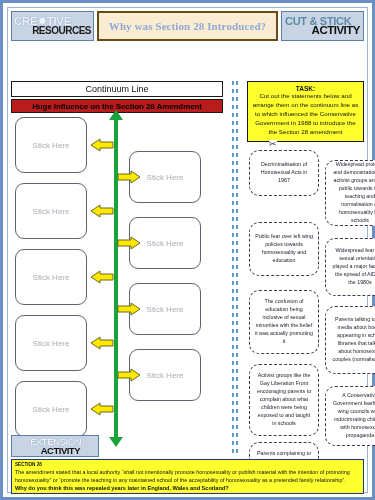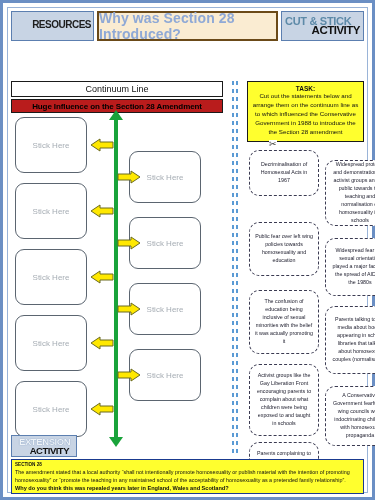--- a/index.html
+++ b/index.html
@@ -59,22 +59,23 @@
     letter-spacing: -0.5px; text-align: right; padding-right: 3px;
     margin-top: -2px;
   }
   .title-bar {
     flex: 1;
     background: #faecd2;
     border: 2px solid #6b4a18;
     display: flex; align-items: center; justify-content: center;
   }
   .title-bar span {
-    font-size: 14px; font-weight: bold; color: #8fa9d6;
+    font-size: 11px; font-weight: bold; color: #8fa9d6;
     letter-spacing: 0.1px;
+    font-family: Liberation Serif, serif;
   }
 
   
   .body {
     display: flex; height: 376px; gap: 8px; margin-top: 40px;
   }
   .left-col { width: 212px; position: relative; }
   .divider {
     width: 8px; position: relative;
   }
@@ -168,22 +169,22 @@
     font-size: 9px; color: #333; background: #fff;
     line-height: 1;
   }
 
   
   .ext {
     position: absolute; left: 3px; right: 3px; bottom: 3px;
     height: 54px;
   }
   .ext-logo {
-    width: 66px; background: #c8d4e4; border: 1px solid #5c7fb0;
-    line-height: 1.0; padding: 1px 5px;
+    width: 88px; background: #c8d4e4; border: 1px solid #5c7fb0;
+    line-height: 1.0; padding: 1px 16px;
   }
   .ext-logo .e1 {
     font-size: 9.5px; font-weight: bold; color: #eef3f8;
     letter-spacing: -0.4px; padding-left: 2px;
     text-shadow: 0 0 1px #5c7fb0;
   }
   .ext-logo .e2 {
     font-size: 9.5px; font-weight: bold; color: #111;
     letter-spacing: -0.5px; text-align: right; padding-right: 2px;
     margin-top: -1px;
@@ -198,20 +199,21 @@
   .ext-text .s-q { font-size: 5.6px; font-weight: bold; color: #111; margin-top: 1px; }
 </style>
 </head>
 <body>
 
 <div class="page">
   <div class="inner">
 
     <div class="header">
       <div class="logo-left">
+        <div class="l1">CRE✸TIVE</div>
         <div class="l2">RESOURCES</div>
       </div>
       <div class="title-bar">
         <span>Why was Section 28 Introduced?</span>
       </div>
       <div class="logo-right">
         <div class="r1">CUT &amp; STICK</div>
         <div class="r2">ACTIVITY</div>
       </div>
     </div>

